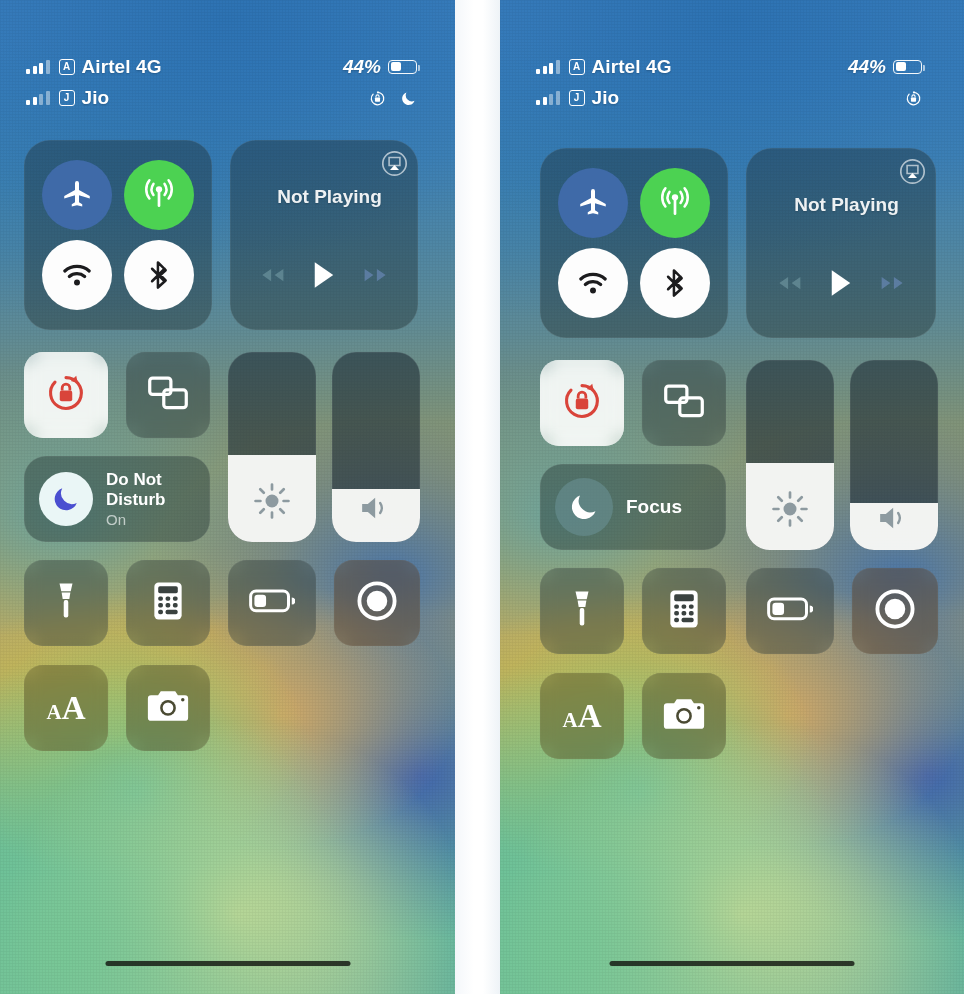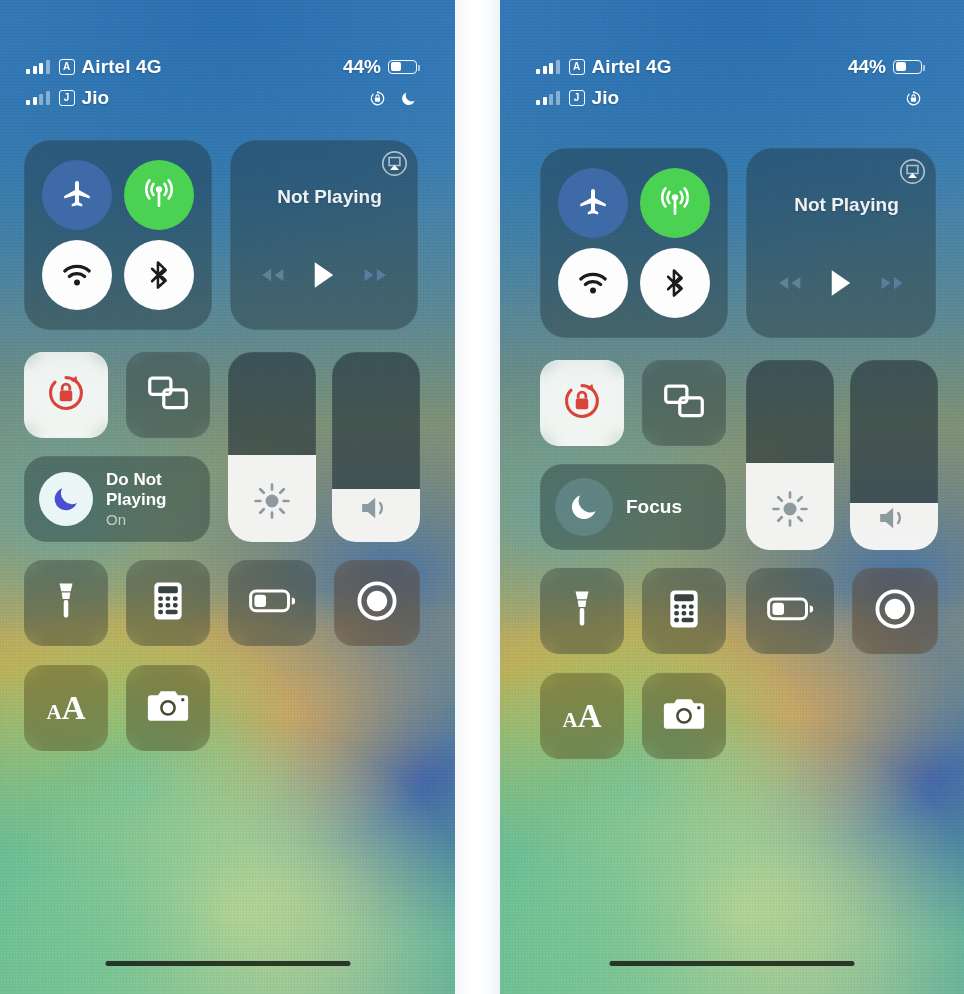--- a/index.html
+++ b/index.html
@@ -40,21 +40,21 @@
   .wall .noise{
      position:absolute; inset:0; opacity:.055;
      background-image:
        repeating-linear-gradient(0deg, rgba(0,0,0,.65) 0 1px, rgba(255,255,255,0) 1px 3px),
        repeating-linear-gradient(90deg, rgba(0,0,0,.55) 0 1px, rgba(255,255,255,0) 1px 3px);
   }
 
   
   .statusbar{ position:absolute; left:0; right:0; top:50px; height:70px; }
   .sb-left{ position:absolute; left:26px; top:0; }
-  .sb-right{ position:absolute; right:38px; top:0; text-align:right; }
+  .sb-right{ position:absolute; right:38px; top:0; text-align:right;font-style:italic; }
   .sb-row{ display:flex; align-items:center; height:33px; }
   .sb-row.r2{ height:30px; }
   .carrier{ color:#fff; font-size:19px; font-weight:700; letter-spacing:.1px;
             text-shadow:0 1px 2px rgba(0,0,0,.22); }
 
   .bars{ display:flex; align-items:flex-end; gap:2.5px; height:14px; margin-right:9px; }
   .bars i{ display:block; width:4px; background:#fff; border-radius:1px; }
   .bars i:nth-child(1){ height:5px; }
   .bars i:nth-child(2){ height:8px; }
   .bars i:nth-child(3){ height:11px; }
@@ -287,21 +287,21 @@
         </div>
       </div>
 
       <div class="focus" style="left:24px; top:456px; width:186px; height:86px; padding-left:15px;">
         <span class="fmoon" style="width:54px; height:54px; background:#eaf6f6;">
           <svg width="30" height="30" viewBox="0 0 24 24">
             <path d="M20.6 15.1A8.7 8.7 0 0 1 9 3.4a9.1 9.1 0 1 0 11.6 11.7z" fill="#4a4fd0"></path>
           </svg>
         </span>
         <span class="ftext">
-          <span class="ftitle" style="display:block;">Do Not Playing</span>
+          <span class="ftitle" style="display:block;">Do Not Disturb</span>
           <span class="fsub" style="display:block;">On</span>
         </span>
       </div>
 
       <div class="tile small" style="left:24px; top:560px; width:84px; height:86px;">
         <span style="position:absolute; left:50%; top:50%; transform:translate(-50%,-50%);">
           <svg width="40" height="42" viewBox="0 0 20 24">
             <path d="M6.3 2h7.4l-1 4.4H7.3z" fill="#fff"></path>
             <path d="M7.5 7.2h5l-.6 3.6h-3.8z" fill="#fff"></path>
             <rect x="8.7" y="11.4" width="2.6" height="10" rx="1.1" fill="#fff"></rect>

